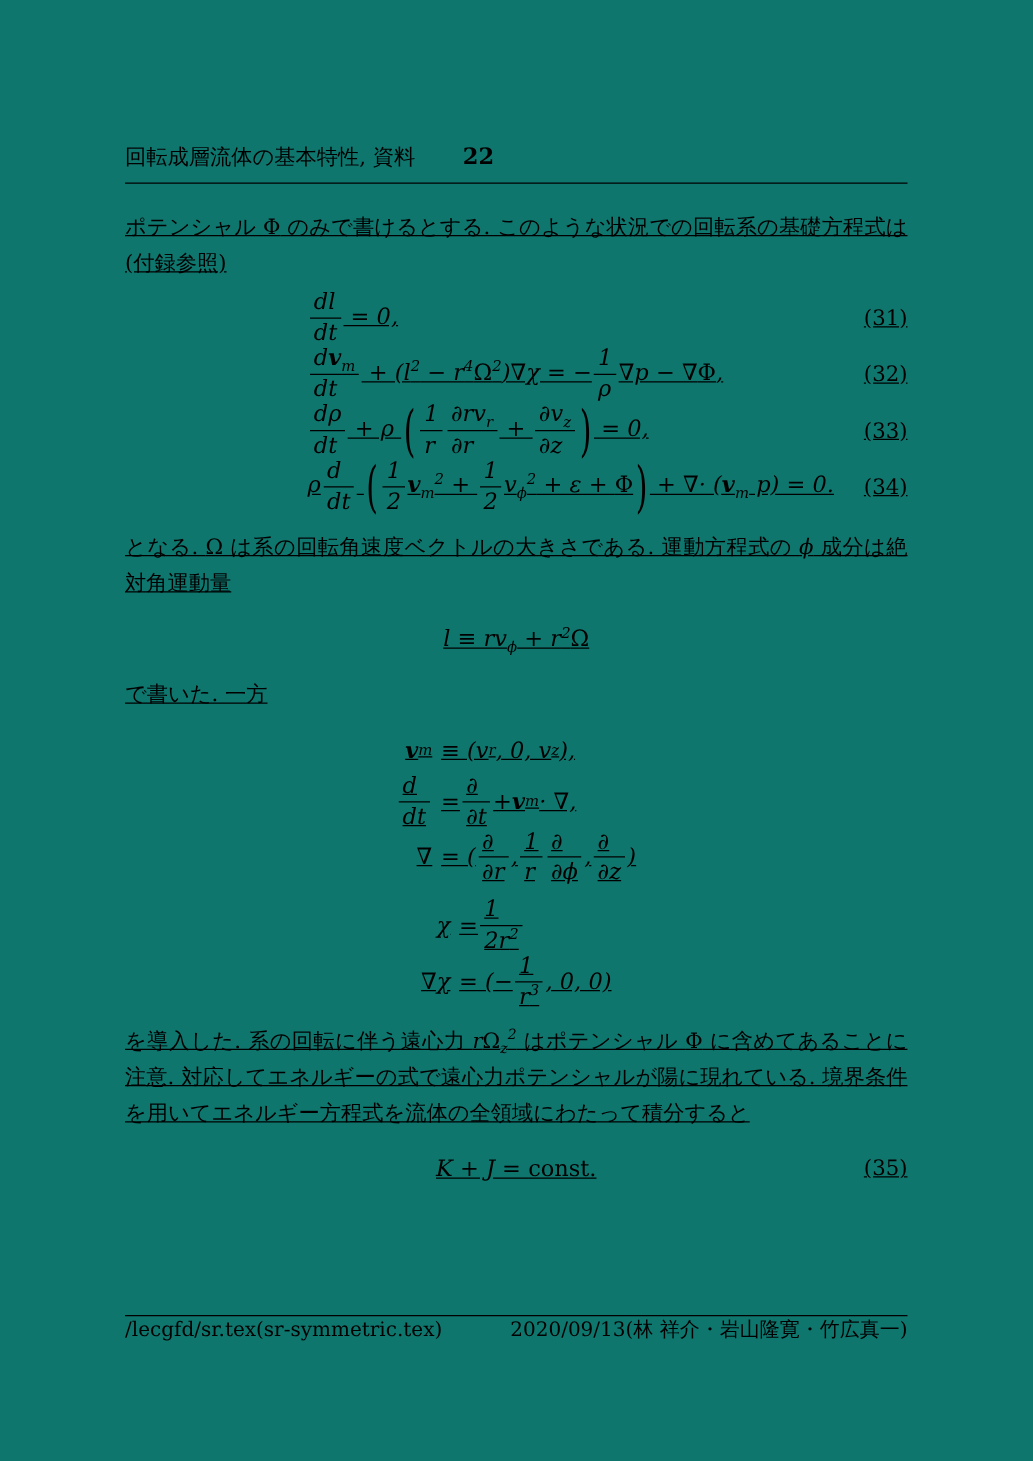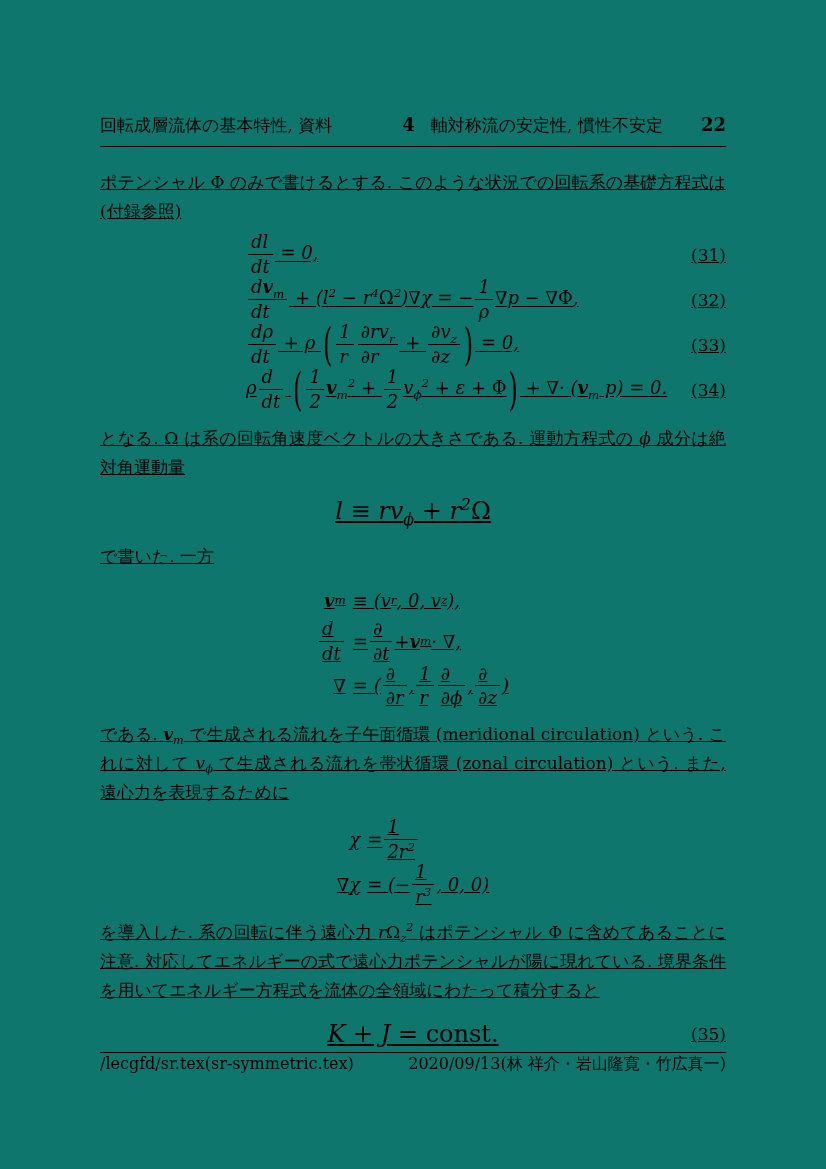--- a/index.html
+++ b/index.html
@@ -41,21 +41,21 @@
 
   
   .eqrows { margin-top:6px; }
   .eq-row { display:flex; align-items:center; min-height:45px; }
   .eq-row .dmath { margin-left:146px; font-size:18px; }
   .eqnum { margin-left:auto; font-size:17px; font-style:normal; }
 
   
   .eq-center { display:grid; grid-template-columns:1fr auto 1fr; align-items:center;
                min-height:38px; margin-top:10px; }
-  .eq-center .dmath { font-size:24px; }
+  .eq-center .dmath { font-size:18px; }
   .eq-center .eqnum { text-align:right; margin-left:0; }
 
   
   .eq-align { display:grid; grid-template-columns:auto auto; width:fit-content;
               margin:10px auto 0; column-gap:7px; }
   .eq-align .cell { display:flex; align-items:center; min-height:38px; font-size:18px; }
   .eq-align .lhs { justify-content:flex-end; }
   .eq-align .rhs { justify-content:flex-start; }
 
   
@@ -65,21 +65,20 @@
     display:flex; justify-content:space-between; font-size:16px;
   }
 </style>
 </head>
 <body>
 
 <div class="page">
 
   <div class="header">
     <span class="h-left">回転成層流体の基本特性, 資料</span>
-    <span class="h-center"><b class="h-num">4</b><span>軸対称流の安定性, 慣性不安定</span></span>
     <b class="h-page">22</b>
   </div>
   <div class="hrule"></div>
 
   <main class="docbody">
       <p class="para"><span class="txt">ポテンシャル </span><span class="math"><span class="up">Φ</span></span><span class="txt"> のみで書けるとする. このような状況での回転系の基礎方程式は (付録参照)</span></p>
       <div class="eqrows">
         <div class="eq-row">
           <span class="math dmath"><span class="fr"><span class="nu">dl</span><span class="de">dt</span></span> = 0,</span>
           <span class="eqnum">(31)</span>
@@ -128,21 +127,20 @@
             <span class="nu">1</span>
             <span class="de">r</span>
           </span><span class="fr">
             <span class="nu">∂</span>
             <span class="de">∂ϕ</span>
           </span>, <span class="fr">
             <span class="nu">∂</span>
             <span class="de">∂z</span>
           </span>)</span>
       </div>
-      <p class="para"><span class="txt">である. </span><span class="math"><b class="vec">v</b><sub>m</sub></span><span class="txt"> で生成される流れを子午面循環 (meridional circulation) という. これに対して </span><span class="math">v<sub>ϕ</sub></span><span class="txt"> て生成される流れを帯状循環 (zonal circulation) という. また, 遠心力を表現するために</span></p>
       <div class="eq-align">
         <span class="math cell lhs">χ</span>
         <span class="math cell rhs">= <span class="fr">
             <span class="nu">1</span>
             <span class="de">2r<sup>2</sup></span>
           </span></span>
         <span class="math cell lhs">∇χ</span>
         <span class="math cell rhs">= (−<span class="fr">
             <span class="nu">1</span>
             <span class="de">r<sup>3</sup></span>

